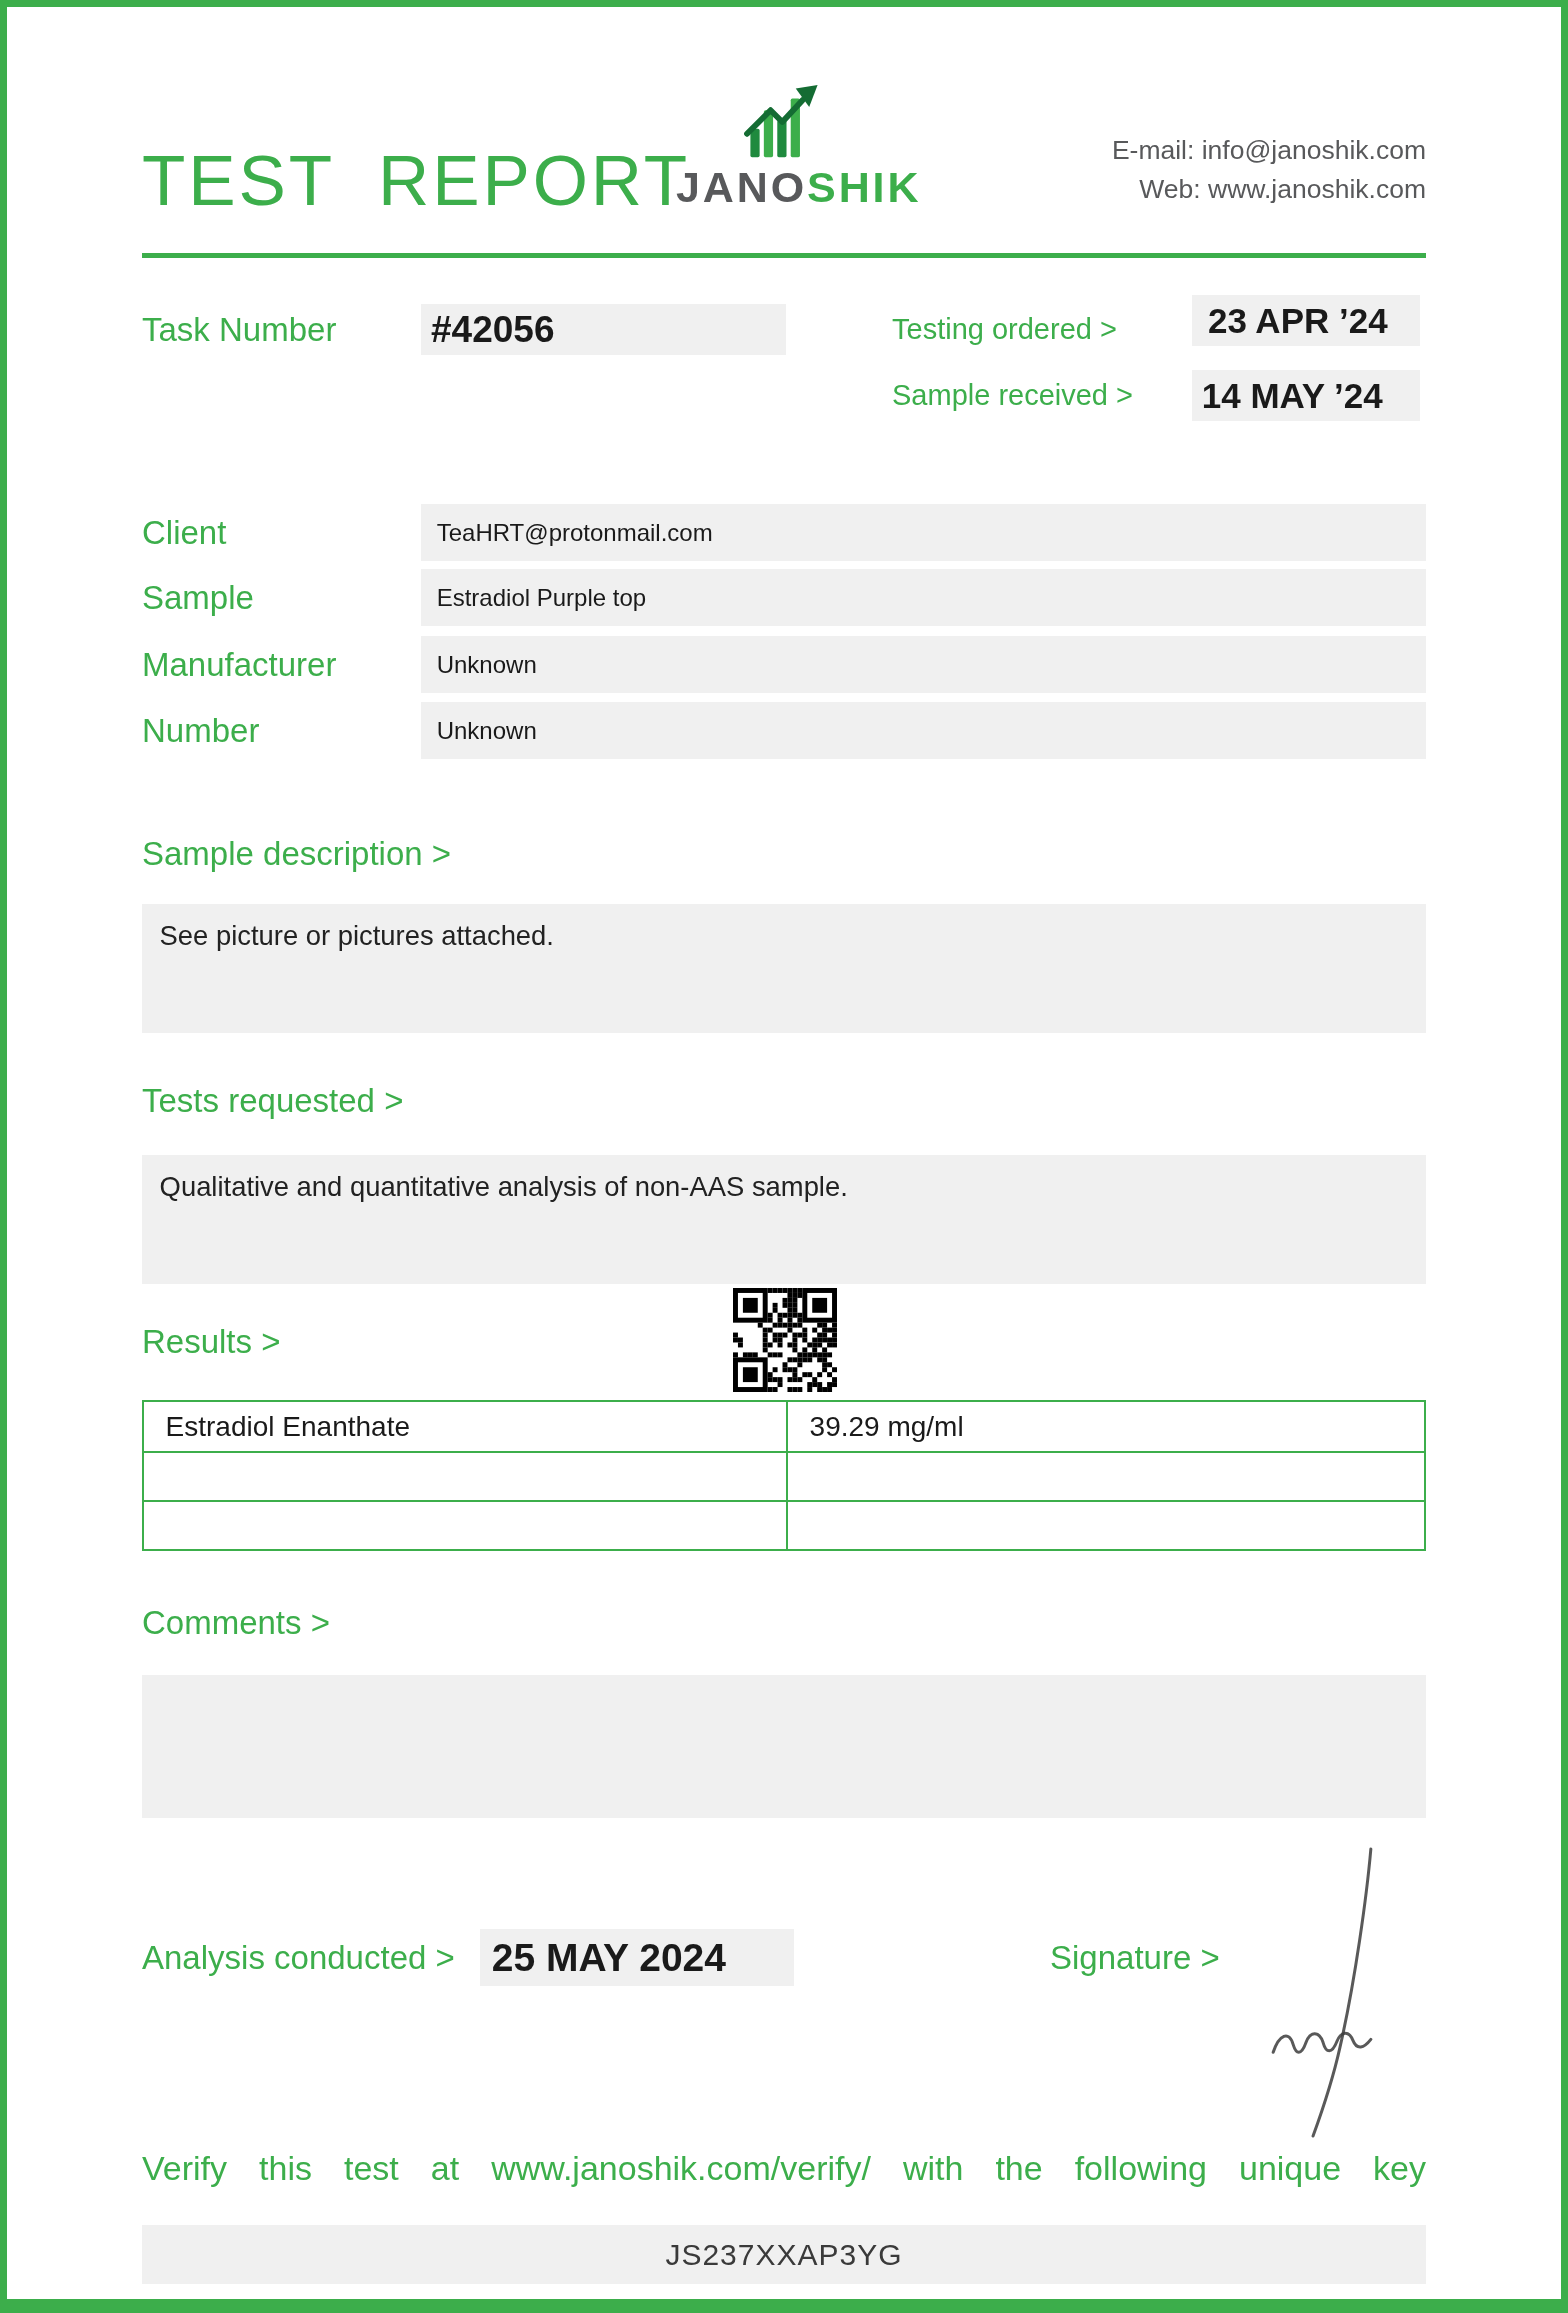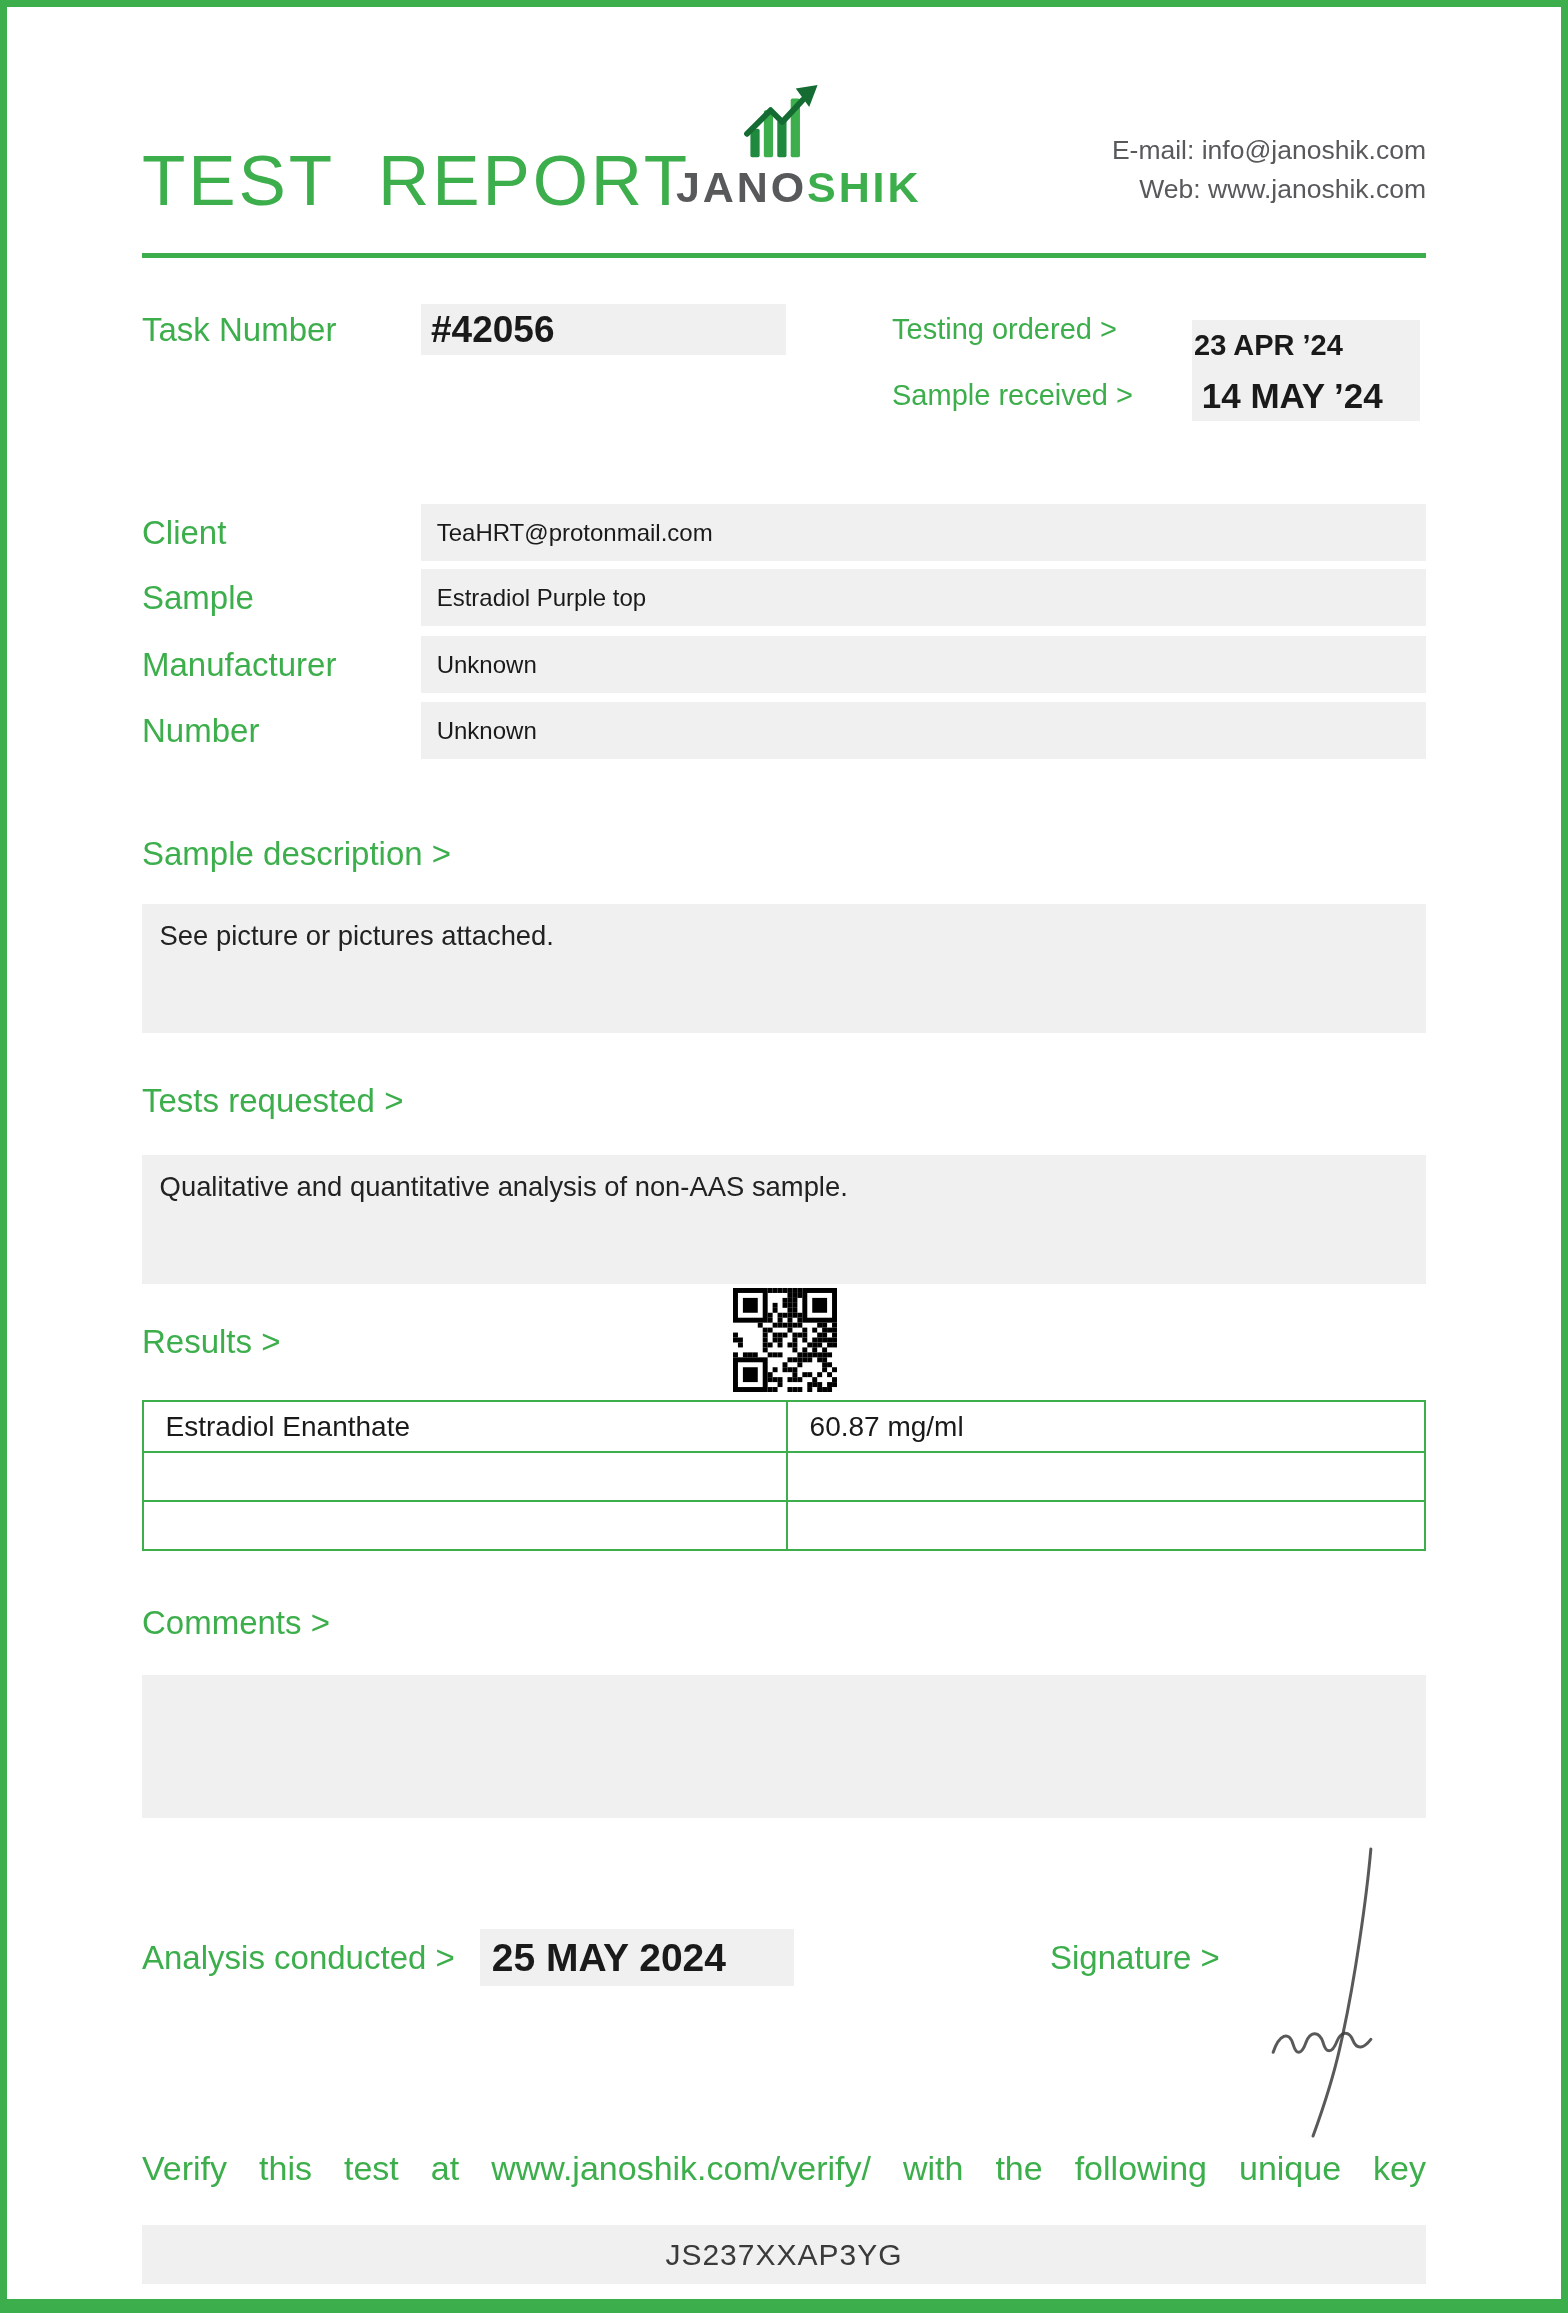--- a/index.html
+++ b/index.html
@@ -37,21 +37,21 @@
 
   
   .green-label{ color:var(--accent); font-size:33px; }
   .meta-label{ color:var(--accent); font-size:29px; }
   .grey-box{ background:var(--box); }
   .row{ display:flex; align-items:center; }
 
   .task-label{ left:142px; top:304px; height:51px; }
   .task-box{ left:421px; top:304px; width:365px; height:51px; padding-left:10px; font-size:37px; font-weight:700; }
   .ord-label{ left:892px; top:304px; height:51px; }
-  .ord-box{ left:1192px; top:320px; width:228px; height:51px; padding-left:2px; font-size:29px; font-weight:700; }
+  .ord-box{ left:1192px; top:295px; width:228px; height:51px; padding-left:16px; font-size:35px; font-weight:700; }
   .rec-label{ left:892px; top:370px; height:51px; }
   .rec-box{ left:1192px; top:370px; width:228px; height:51px; padding-left:9.8px; font-size:35px; font-weight:700; }
 
   
   .detail-label{ left:142px; height:57px; }
   .detail-box{ left:421px; width:1005px; height:57px; padding-left:15.7px; font-size:24px; }
   .d0{ top:504px; } .d1{ top:569px; } .d2{ top:636px; } .d3{ top:702px; }
 
   
   .sec-heading{ left:142px; font-size:33px; color:var(--accent); }
@@ -302,21 +302,21 @@
         <rect x="80" y="10" width="15" height="15" fill="#000"></rect>
         <rect x="0" y="70" width="35" height="35" fill="#000"></rect>
         <rect x="5" y="75" width="25" height="25" fill="#fff"></rect>
         <rect x="10" y="80" width="15" height="15" fill="#000"></rect>
       </svg></div>
   <div class="abs sec-heading results-heading">Results &gt;</div>
 
   <div class="abs results-table">
     <div class="rt-row">
       <div class="rt-cell sub">Estradiol Enanthate</div>
-      <div class="rt-cell val">60.87 mg/ml</div>
+      <div class="rt-cell val">39.29 mg/ml</div>
     </div>
     <div class="rt-row">
       <div class="rt-cell sub"></div>
       <div class="rt-cell val"></div>
     </div>
     <div class="rt-row">
       <div class="rt-cell sub"></div>
       <div class="rt-cell val"></div>
     </div>
   </div>

